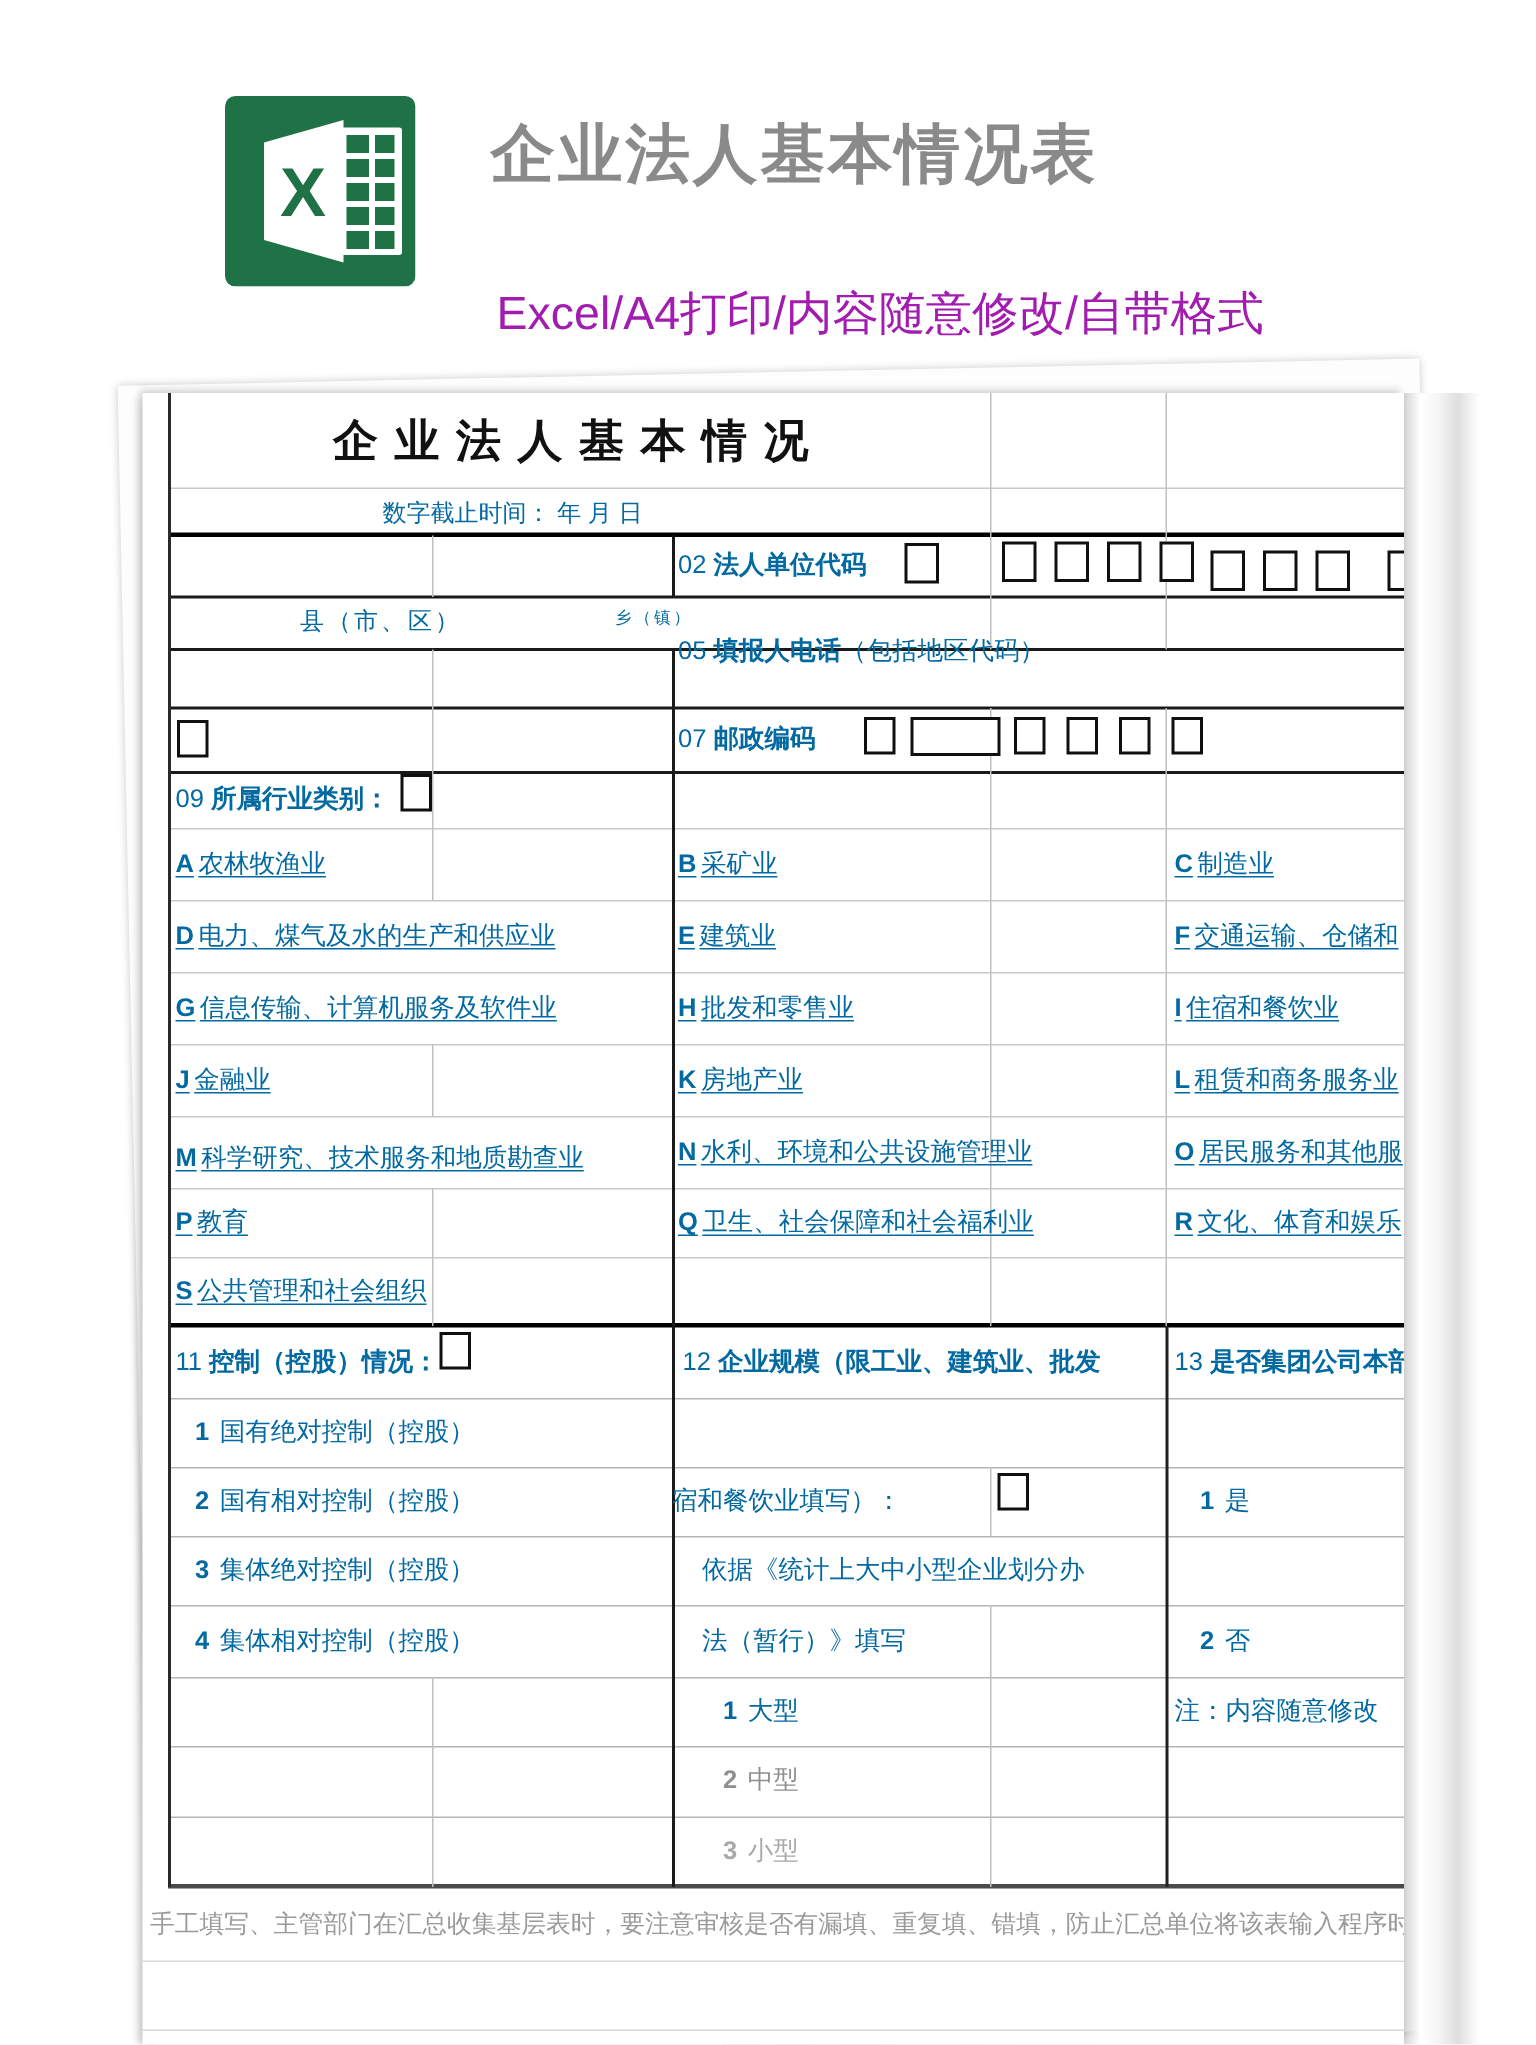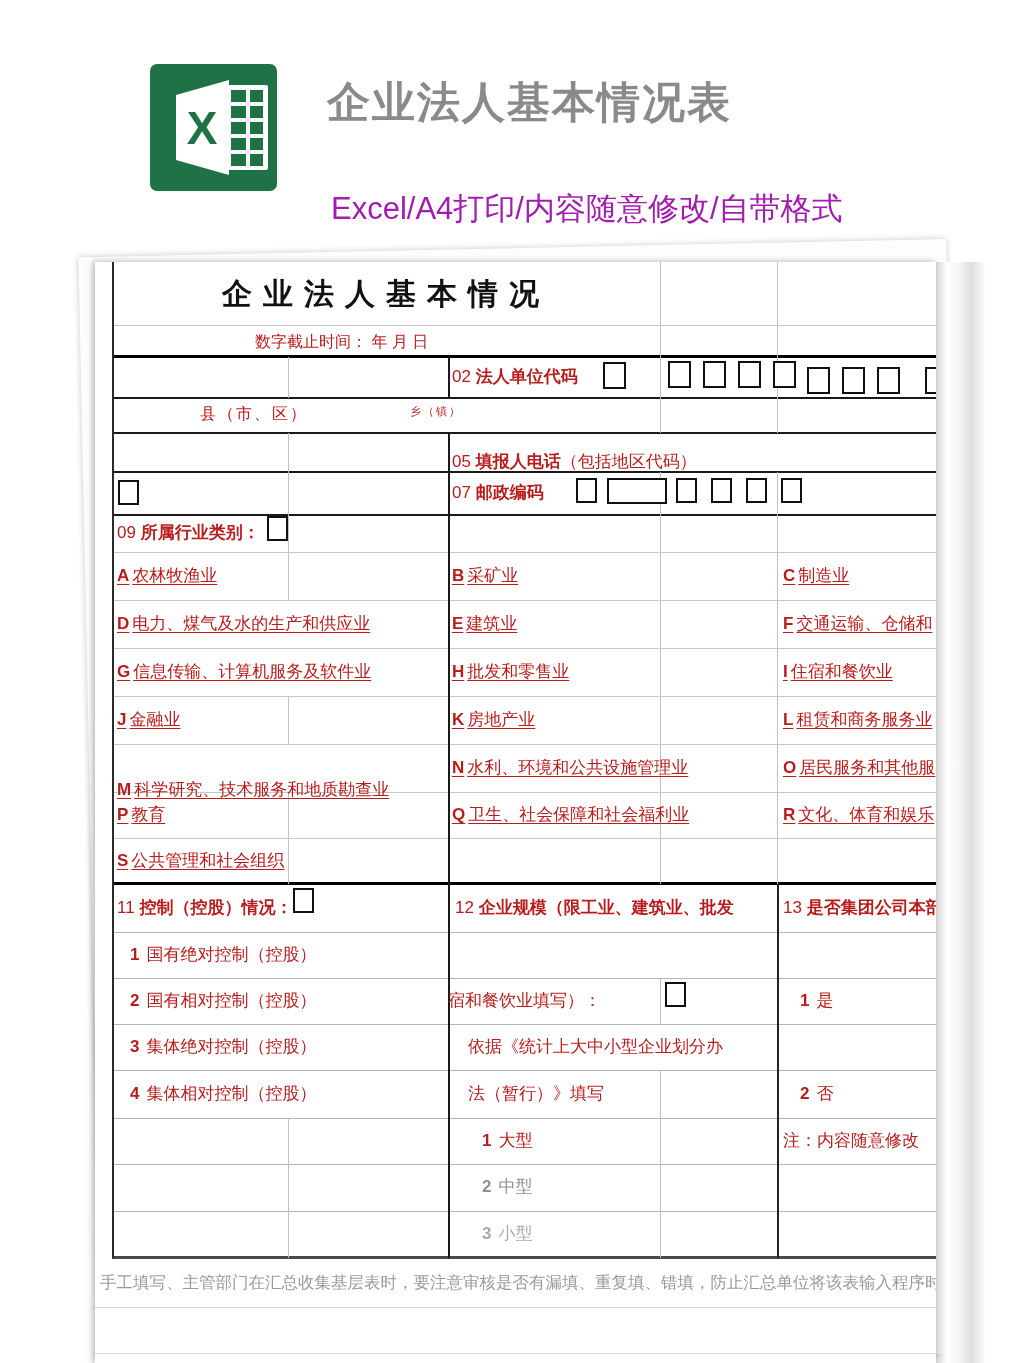--- a/index.html
+++ b/index.html
@@ -13,21 +13,21 @@
   
   .back-sheet{position:absolute;left:90px;top:248px;width:868px;height:1115px;background:#fdfdfd;
               transform:rotate(-1.2deg);box-shadow:0 0 6px rgba(0,0,0,0.22);}
   .curl{position:absolute;left:936px;top:262px;width:50px;height:1101px;
         background:linear-gradient(to right,rgba(0,0,0,0.16) 0,#ffffff 22%,#f6f6f6 45%,#dedede 72%,#ffffff 100%);}
   .sheet{position:absolute;left:95px;top:262px;width:841px;height:1101px;background:#ffffff;
          overflow:hidden;box-shadow:-2px -2px 5px rgba(0,0,0,0.18),-4px 3px 6px rgba(0,0,0,0.10);}
   
   .hl{position:absolute;left:17px;width:824px;height:1px;background:#c8c8c8;}
   .vl{position:absolute;width:1px;background:#c0c0c0;}
-  .s{position:absolute;white-space:nowrap;font-size:17px;color:#b91c1c;}
+  .s{position:absolute;white-space:nowrap;font-size:17px;color:#0369a1;}
   .b{font-weight:bold;}
   .num{font-weight:bold;margin-right:7px;}
   .cb{position:absolute;width:21px;height:25px;border:2px solid #101010;background:#fff;box-sizing:border-box;}
   .ind{text-decoration:underline;text-underline-offset:3px;}
   .ind .L{font-weight:bold;margin-right:3px;}
   .sheet-title{position:absolute;left:17px;top:12px;width:548px;text-align:center;
                font-size:30px;font-weight:bold;letter-spacing:11px;color:#111;}
   .note{position:absolute;left:5px;font-size:16.5px;color:#9a9a9a;white-space:nowrap;}
 </style>
 </head>
@@ -117,21 +117,21 @@
   <div class="cb" style="left:643px;top:99px;width:23px;height:27px;"></div>
   <div class="cb" style="left:678px;top:99px;width:23px;height:27px;"></div>
   <div class="cb" style="left:712px;top:105px;width:23px;height:27px;"></div>
   <div class="cb" style="left:747px;top:105px;width:23px;height:27px;"></div>
   <div class="cb" style="left:782px;top:105px;width:23px;height:27px;"></div>
   <div class="cb" style="left:830px;top:105px;width:23px;height:27px;"></div>
 
   <div class="s" style="left:105px;top:142px;font-size:16px;letter-spacing:2px;">县（市、区）</div>
   <div class="s" style="left:315px;top:142px;font-size:11px;letter-spacing:2px;">乡（镇）</div>
 
-  <div class="s" style="left:357px;top:188px;">
+  <div class="s" style="left:357px;top:160px;">
     <span>05</span>&nbsp;<span class="b">填报人电话</span><span>（包括地区代码）</span>
   </div>
 
   <div class="cb" style="left:23px;top:218px;"></div>
   <div class="s" style="left:357px;top:219px;">
     <span>07</span>&nbsp;<span class="b">邮政编码</span>
   </div>
   <div class="cb" style="left:481px;top:216px;"></div>
   <div class="cb" style="left:512px;top:216px;width:60px;height:26px;"></div>
   <div class="cb" style="left:581px;top:216px;"></div>
@@ -149,21 +149,21 @@
   <div class="s ind" style="left:688px;top:302px;"><span class="L">C</span><span>制造业</span></div>
   <div class="s ind" style="left:22px;top:350px;"><span class="L">D</span><span>电力、煤气及水的生产和供应业</span></div>
   <div class="s ind" style="left:357px;top:350px;"><span class="L">E</span><span>建筑业</span></div>
   <div class="s ind" style="left:688px;top:350px;"><span class="L">F</span><span>交通运输、仓储和</span></div>
   <div class="s ind" style="left:22px;top:398px;"><span class="L">G</span><span>信息传输、计算机服务及软件业</span></div>
   <div class="s ind" style="left:357px;top:398px;"><span class="L">H</span><span>批发和零售业</span></div>
   <div class="s ind" style="left:688px;top:398px;"><span class="L">I</span><span>住宿和餐饮业</span></div>
   <div class="s ind" style="left:22px;top:446px;"><span class="L">J</span><span>金融业</span></div>
   <div class="s ind" style="left:357px;top:446px;"><span class="L">K</span><span>房地产业</span></div>
   <div class="s ind" style="left:688px;top:446px;"><span class="L">L</span><span>租赁和商务服务业</span></div>
-  <div class="s ind" style="left:22px;top:516px;"><span class="L">M</span><span>科学研究、技术服务和地质勘查业</span></div>
+  <div class="s ind" style="left:22px;top:498px;"><span class="L">M</span><span>科学研究、技术服务和地质勘查业</span></div>
   <div class="s ind" style="left:357px;top:494px;"><span class="L">N</span><span>水利、环境和公共设施管理业</span></div>
   <div class="s ind" style="left:688px;top:494px;"><span class="L">O</span><span>居民服务和其他服</span></div>
   <div class="s ind" style="left:22px;top:541px;"><span class="L">P</span><span>教育</span></div>
   <div class="s ind" style="left:357px;top:541px;"><span class="L">Q</span><span>卫生、社会保障和社会福利业</span></div>
   <div class="s ind" style="left:688px;top:541px;"><span class="L">R</span><span>文化、体育和娱乐</span></div>
   <div class="s ind" style="left:22px;top:587px;"><span class="L">S</span><span>公共管理和社会组织</span></div>
 
   <div class="s" style="left:22px;top:634px;">
     <span>11</span>&nbsp;<span class="b">控制（控股）情况：</span>
   </div>

